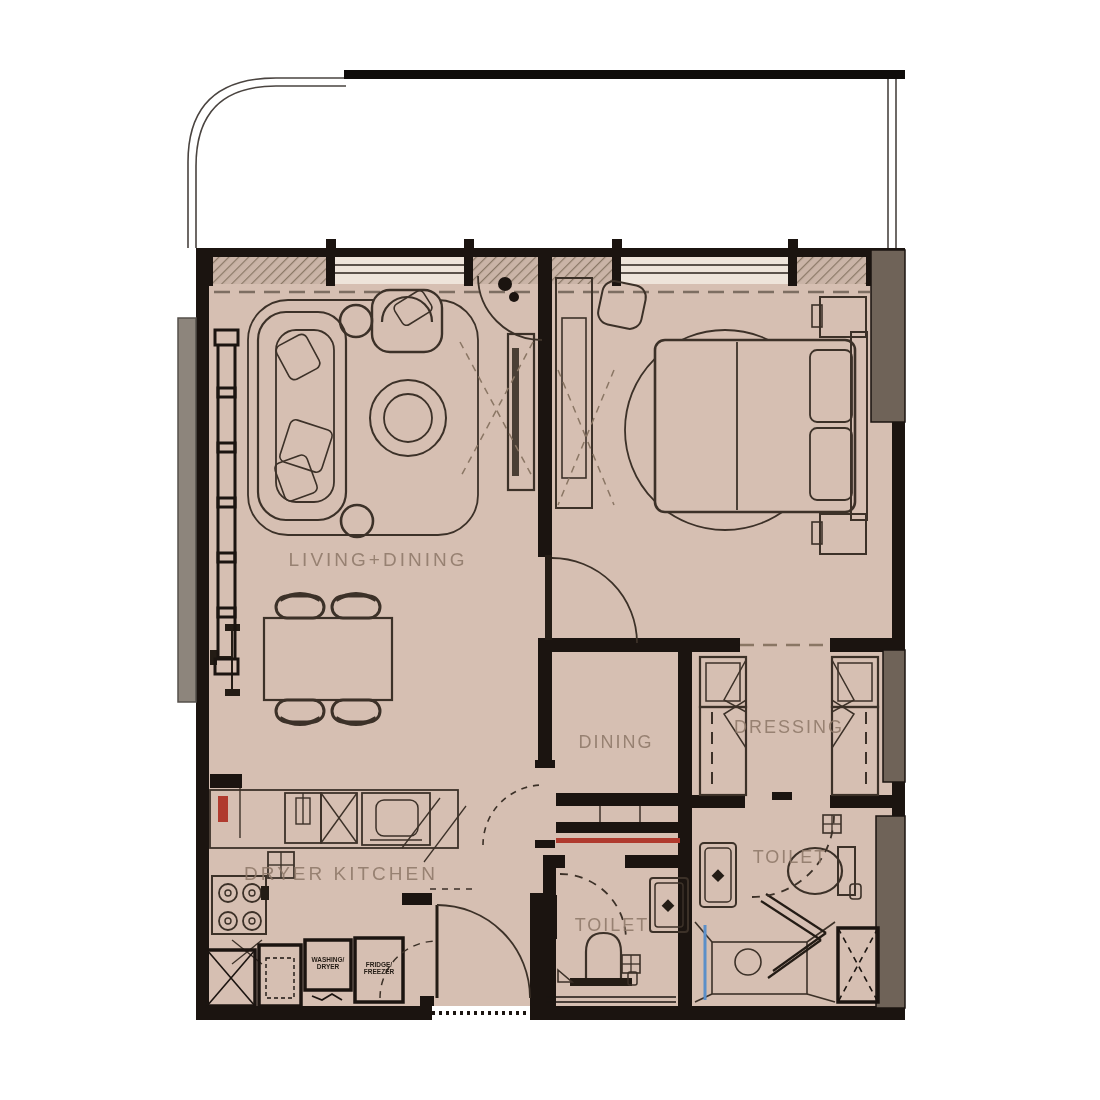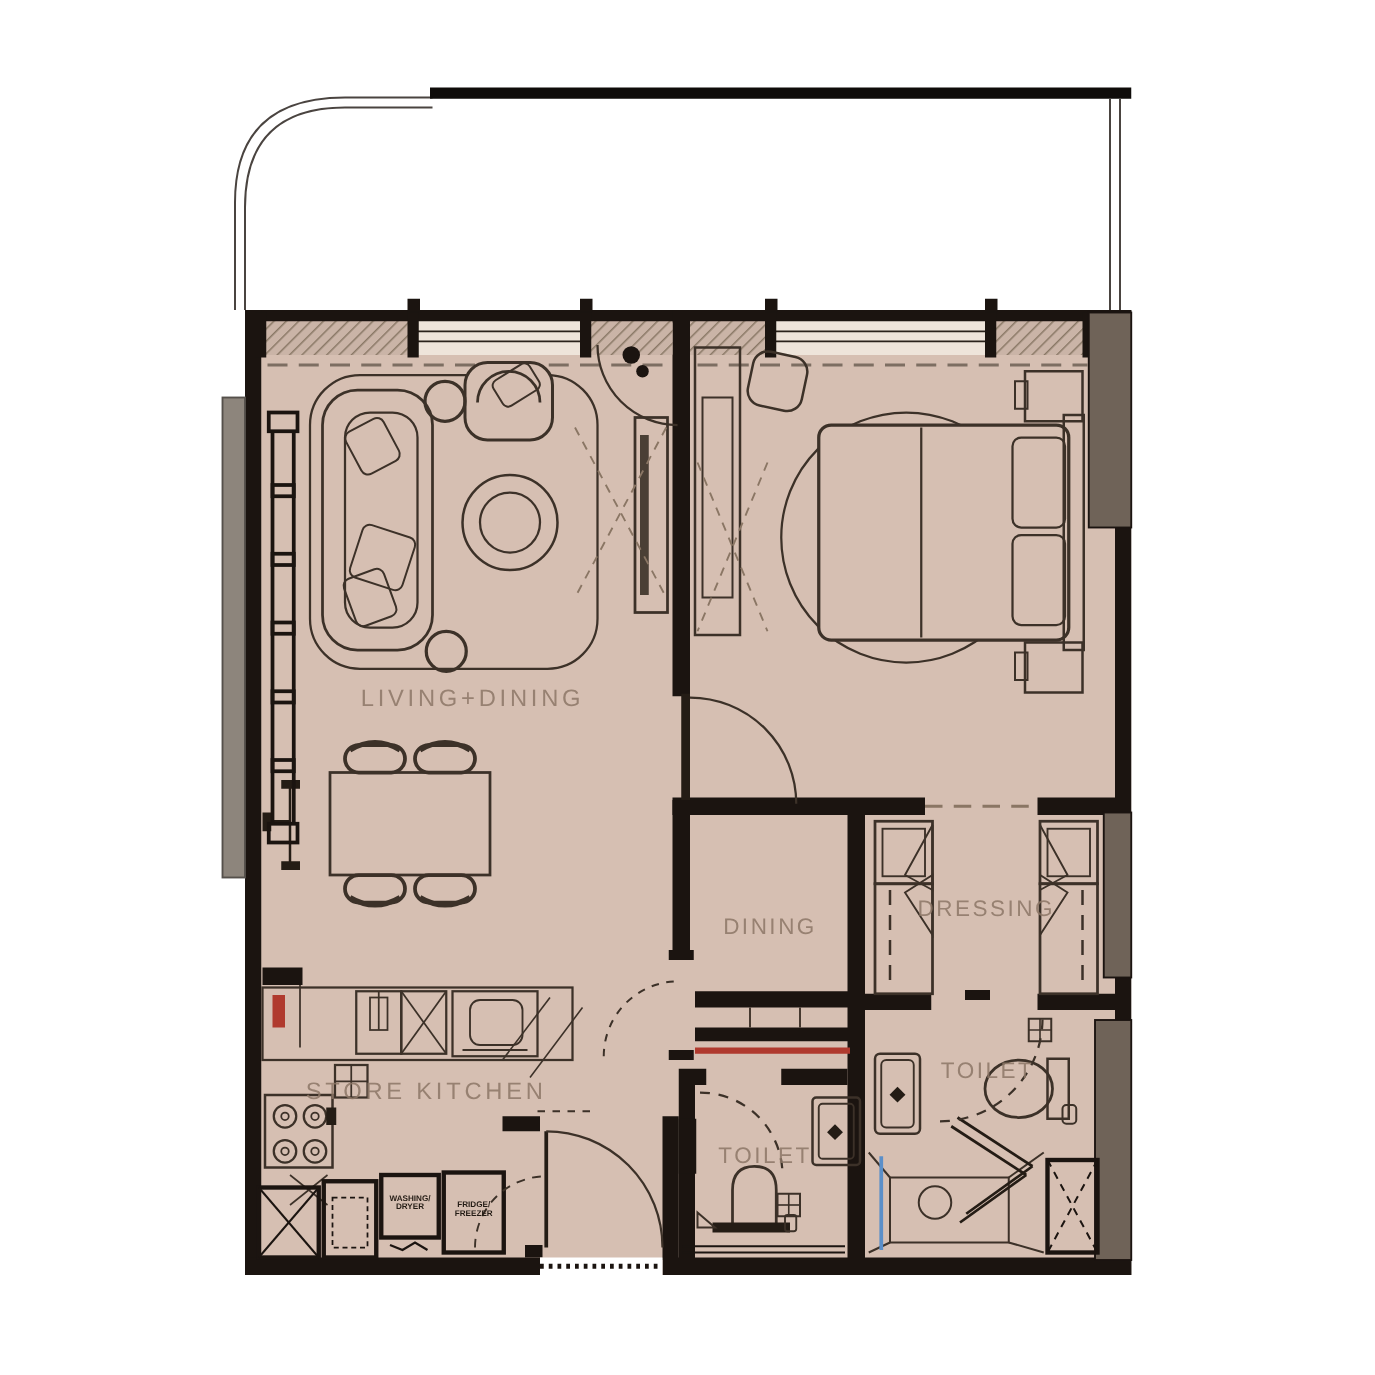--- a/index.html
+++ b/index.html
@@ -349,21 +349,21 @@
 <div class="room-label" style="left:378px;top:560px;">LIVING+DINING</div>
 
 <div class="room-label small" style="left:616px;top:742px;">DINING</div>
 
 <div class="room-label small" style="left:789px;top:727px;text-align:center;">DRESSING</div>
 
 <div class="room-label small" style="left:790px;top:857px;">TOILET</div>
 
 <div class="room-label small" style="left:612px;top:925px;">TOILET</div>
 
-<div class="room-label" style="left:341px;top:874px;">STORE KITCHEN</div>
+<div class="room-label" style="left:341px;top:874px;">DRYER KITCHEN</div>
 
 <div class="appliance-label" style="left:328px;top:963px;">WASHING/
 DRYER</div>
 
 <div class="appliance-label" style="left:379px;top:968px;">FRIDGE/
 FREEZER</div>
 
 </div>
 
 </body></html>

